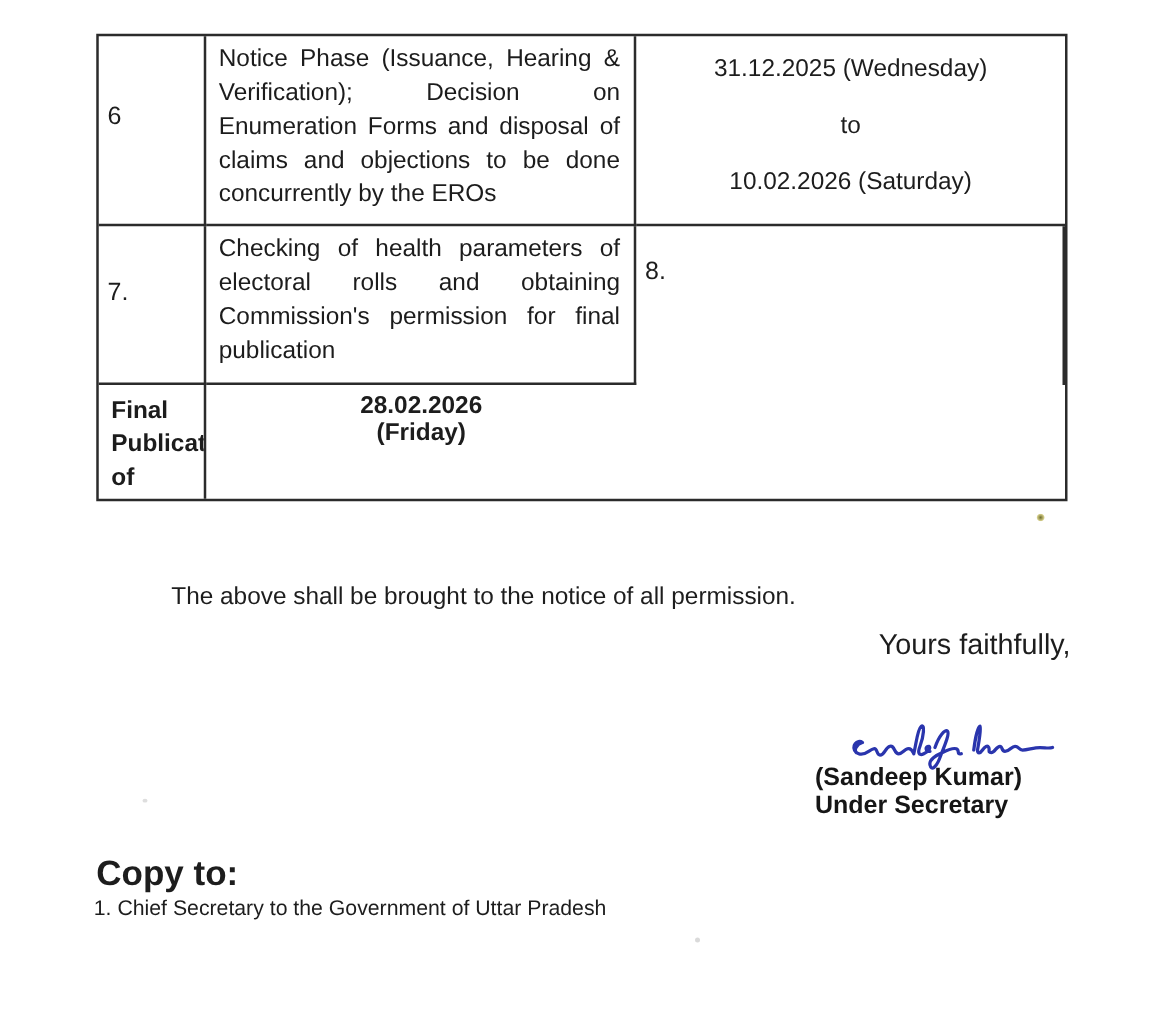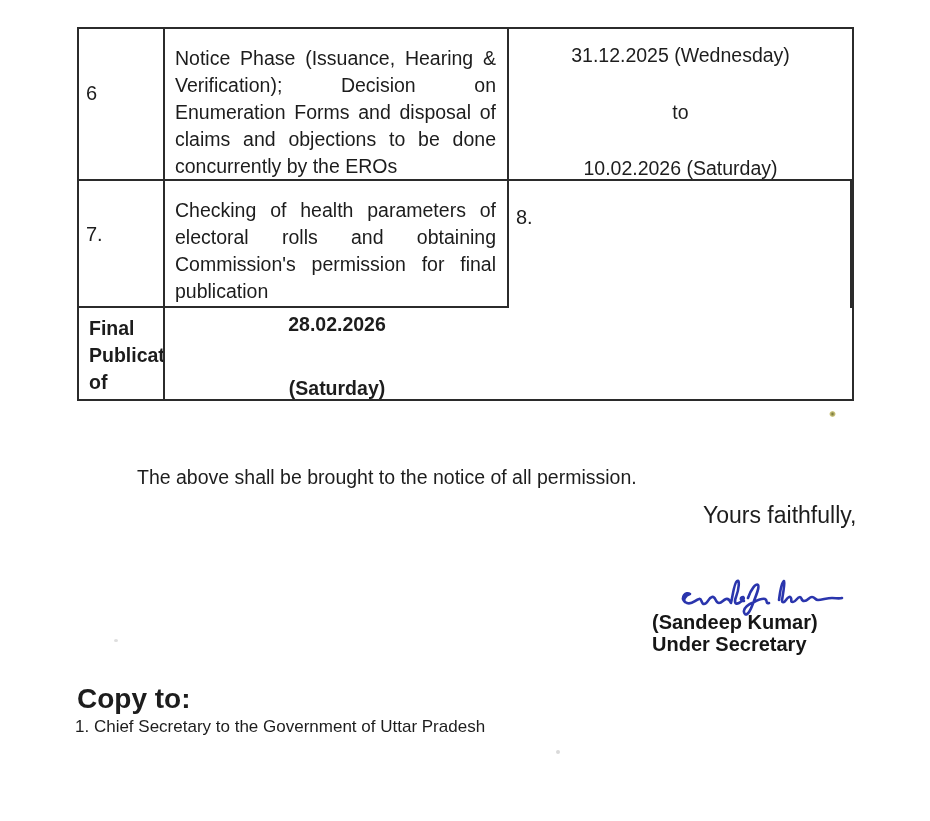--- a/index.html
+++ b/index.html
@@ -28,31 +28,31 @@
   }
   .cell.last-col{border-right:none;}
   .cell.last-row{border-bottom:none;}
   .serial-cell{font-size:20px;padding-left:7px;}
   .pt-r1{padding-top:53px;}
   .pt-r2{padding-top:42px;}
   .pt-r3{padding-top:25px;}
   .activity-cell{
     font-size:19.5px;line-height:27px;
     text-align:justify;
-    padding:16px 11px 0 10px;
+    padding:5px 11px 0 10px;
     color:#1c1c1c;
   }
   .activity-cell.bold-cell{font-weight:bold;text-align:left;padding-top:7px;}
   .sched-cell{
     display:flex;flex-direction:column;align-items:center;
-    text-align:center;font-size:19.5px;justify-content:space-between;
+    text-align:center;font-size:19.5px;
   }
   .sched-r1{padding-top:15px;row-gap:23px;}
   .sched-r2{padding-top:24px;row-gap:23px;}
-  .sched-r3{padding-top:5px;row-gap:22px;font-weight:bold;}
+  .sched-r3{padding-top:5px;font-weight:bold;}
   .sched-line{display:block;line-height:22px;white-space:nowrap;}
   
   .abs{position:absolute;}
   .note{left:137px;top:466px;font-size:19.5px;}
   .closing{left:703px;top:502px;font-size:23px;}
   .sign-block{left:652px;top:572px;width:215px;text-align:left;}
   .signature-svg{display:block;margin:0 auto -7px auto;width:178px;height:46px;overflow:visible;}
   .sign-name,.sign-title{font-weight:bold;font-size:20px;line-height:22px;color:#161616;}
   .copy-label{left:77px;top:683px;font-size:28px;font-weight:bold;}
   .copy-item{left:75px;top:717px;font-size:17px;}
@@ -78,21 +78,21 @@
       <span class="sched-line">10.02.2026 (Saturday)</span>
     </div>
 
     <div class="cell serial-cell pt-r2">7.</div>
     <div class="cell activity-cell">Checking of health parameters of electoral rolls and obtaining Commission's permission for final publication</div>
 
     <div class="cell serial-cell pt-r3 last-row">8.</div>
     <div class="cell activity-cell bold-cell last-row">Final Publication of Electoral Roll</div>
     <div class="cell last-col last-row sched-cell sched-r3">
       <span class="sched-line">28.02.2026</span>
-      <span class="sched-line">(Saturday)</span>
+      <span class="sched-line">(Friday)</span>
     </div>
   </div>
 
   <div class="abs note">The above shall be brought to the notice of all permission.</div>
 
   <div class="abs closing">Yours faithfully,</div>
 
   <div class="abs sign-block">
     <svg class="signature-svg" viewBox="0 0 170 46">
       <g fill="none" stroke-width="2.6" stroke-linecap="round" stroke-linejoin="round" stroke="#2a35ad">

